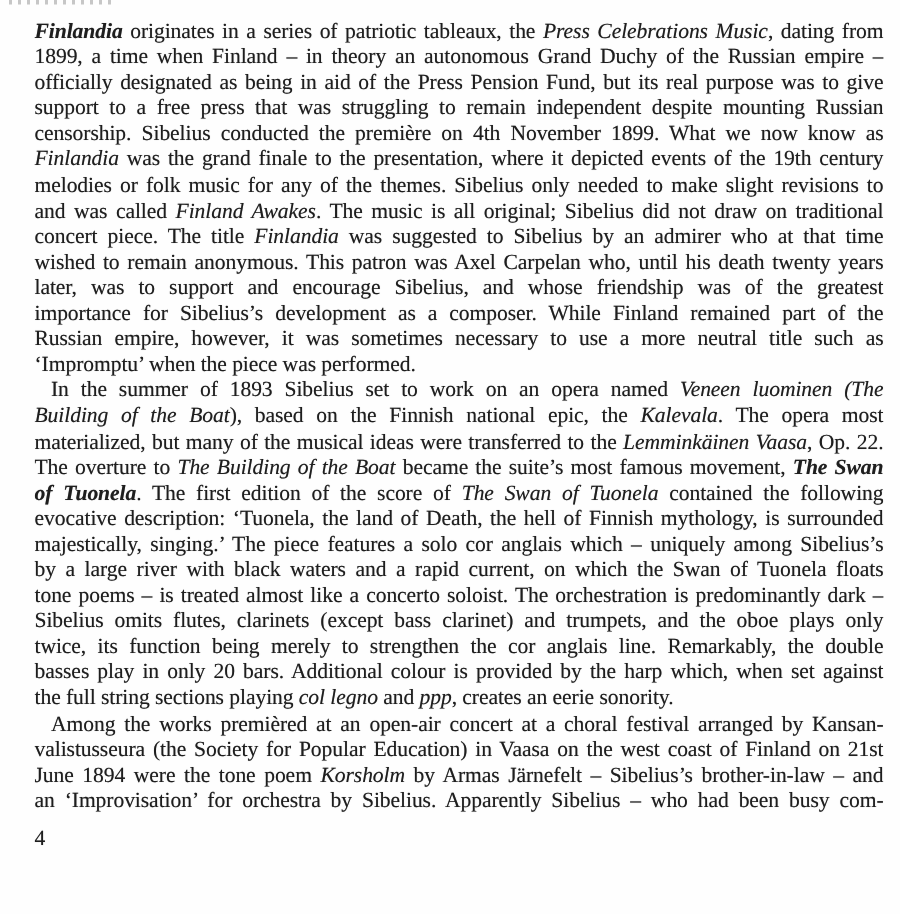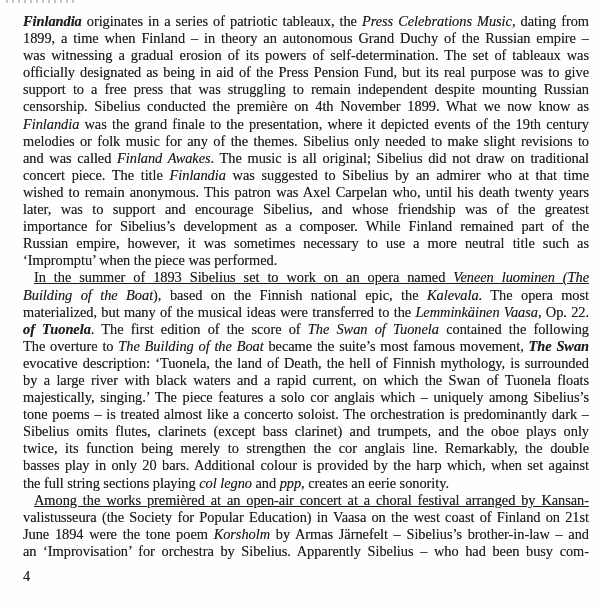--- a/index.html
+++ b/index.html
@@ -46,61 +46,59 @@
     overflow: hidden;
     white-space: normal;
     text-shadow: 0 0 0.45px rgba(30,30,30,0.55);
   }
   .line.last {
     text-align: left;
     text-align-last: left;
   }
   .line.indent {
     text-indent: 11px;
-    text-decoration: underline;
   }
   .i  { font-style: italic; text-align: right; }
   .bi { font-style: italic; font-weight: bold; }
   .page-number {
     margin-top: 8px;
     font-size: 14.4px;
     line-height: 17px;
     text-align: left;
     text-shadow: 0 0 0.45px rgba(30,30,30,0.55);
   }
 </style>
 </head>
 <body>
 
 <div class="sheet">
   <div class="scan-artifact"></div>
   <div class="text-block">
       <div class="line"><span class="bi">Finlandia</span><span> originates in a series of patriotic tableaux, the </span><span class="i">Press Celebrations Music</span><span>, dating from</span></div>
       <div class="line"><span>1899, a time when Finland – in theory an autonomous Grand Duchy of the Russian empire –</span></div>
-      <div class="line"><span>was witnessing a gradual erosion of its powers of self-determination. The set of tableaux was</span></div>
       <div class="line"><span>officially designated as being in aid of the Press Pension Fund, but its real purpose was to give</span></div>
       <div class="line"><span>support to a free press that was struggling to remain independent despite mounting Russian</span></div>
       <div class="line"><span>censorship. Sibelius conducted the première on 4th November 1899. What we now know as</span></div>
       <div class="line"><span class="i">Finlandia</span><span> was the grand finale to the presentation, where it depicted events of the 19th century</span></div>
       <div class="line"><span>melodies or folk music for any of the themes. Sibelius only needed to make slight revisions to</span></div>
       <div class="line"><span>and was called </span><span class="i">Finland Awakes</span><span>. The music is all original; Sibelius did not draw on traditional</span></div>
       <div class="line"><span>concert piece. The title </span><span class="i">Finlandia</span><span> was suggested to Sibelius by an admirer who at that time</span></div>
       <div class="line"><span>wished to remain anonymous. This patron was Axel Carpelan who, until his death twenty years</span></div>
       <div class="line"><span>later, was to support and encourage Sibelius, and whose friendship was of the greatest</span></div>
       <div class="line"><span>importance for Sibelius’s development as a composer. While Finland remained part of the</span></div>
       <div class="line"><span>Russian empire, however, it was sometimes necessary to use a more neutral title such as</span></div>
       <div class="line last"><span>‘Impromptu’ when the piece was performed.</span></div>
       <div class="line indent"><span>In the summer of 1893 Sibelius set to work on an opera named </span><span class="i">Veneen luominen (The</span></div>
       <div class="line"><span class="i">Building of the Boat</span><span>), based on the Finnish national epic, the </span><span class="i">Kalevala</span><span>. The opera most</span></div>
       <div class="line"><span>materialized, but many of the musical ideas were transferred to the </span><span class="i">Lemminkäinen Vaasa</span><span>, Op. 22.</span></div>
+      <div class="line"><span>The overture to </span><span class="i">The Building of the Boat</span><span> became the suite’s most famous movement, </span><span class="bi">The Swan</span></div>
       <div class="line"><span class="bi">of Tuonela</span><span>. The first edition of the score of </span><span class="i">The Swan of Tuonela</span><span> contained the following</span></div>
-      <div class="line"><span>The overture to </span><span class="i">The Building of the Boat</span><span> became the suite’s most famous movement, </span><span class="bi">The Swan</span></div>
       <div class="line"><span>evocative description: ‘Tuonela, the land of Death, the hell of Finnish mythology, is surrounded</span></div>
+      <div class="line"><span>majestically, singing.’ The piece features a solo cor anglais which – uniquely among Sibelius’s</span></div>
       <div class="line"><span>by a large river with black waters and a rapid current, on which the Swan of Tuonela floats</span></div>
-      <div class="line"><span>majestically, singing.’ The piece features a solo cor anglais which – uniquely among Sibelius’s</span></div>
       <div class="line"><span>tone poems – is treated almost like a concerto soloist. The orchestration is predominantly dark –</span></div>
       <div class="line"><span>Sibelius omits flutes, clarinets (except bass clarinet) and trumpets, and the oboe plays only</span></div>
       <div class="line"><span>twice, its function being merely to strengthen the cor anglais line. Remarkably, the double</span></div>
       <div class="line"><span>basses play in only 20 bars. Additional colour is provided by the harp which, when set against</span></div>
       <div class="line last"><span>the full string sections playing </span><span class="i">col legno</span><span> and </span><span class="i">ppp</span><span>, creates an eerie sonority.</span></div>
       <div class="line indent"><span>Among the works premièred at an open-air concert at a choral festival arranged by Kansan-</span></div>
       <div class="line"><span>valistusseura (the Society for Popular Education) in Vaasa on the west coast of Finland on 21st</span></div>
       <div class="line"><span>June 1894 were the tone poem </span><span class="i">Korsholm</span><span> by Armas Järnefelt – Sibelius’s brother-in-law – and</span></div>
       <div class="line"><span>an ‘Improvisation’ for orchestra by Sibelius. Apparently Sibelius – who had been busy com-</span></div>
     </div>

